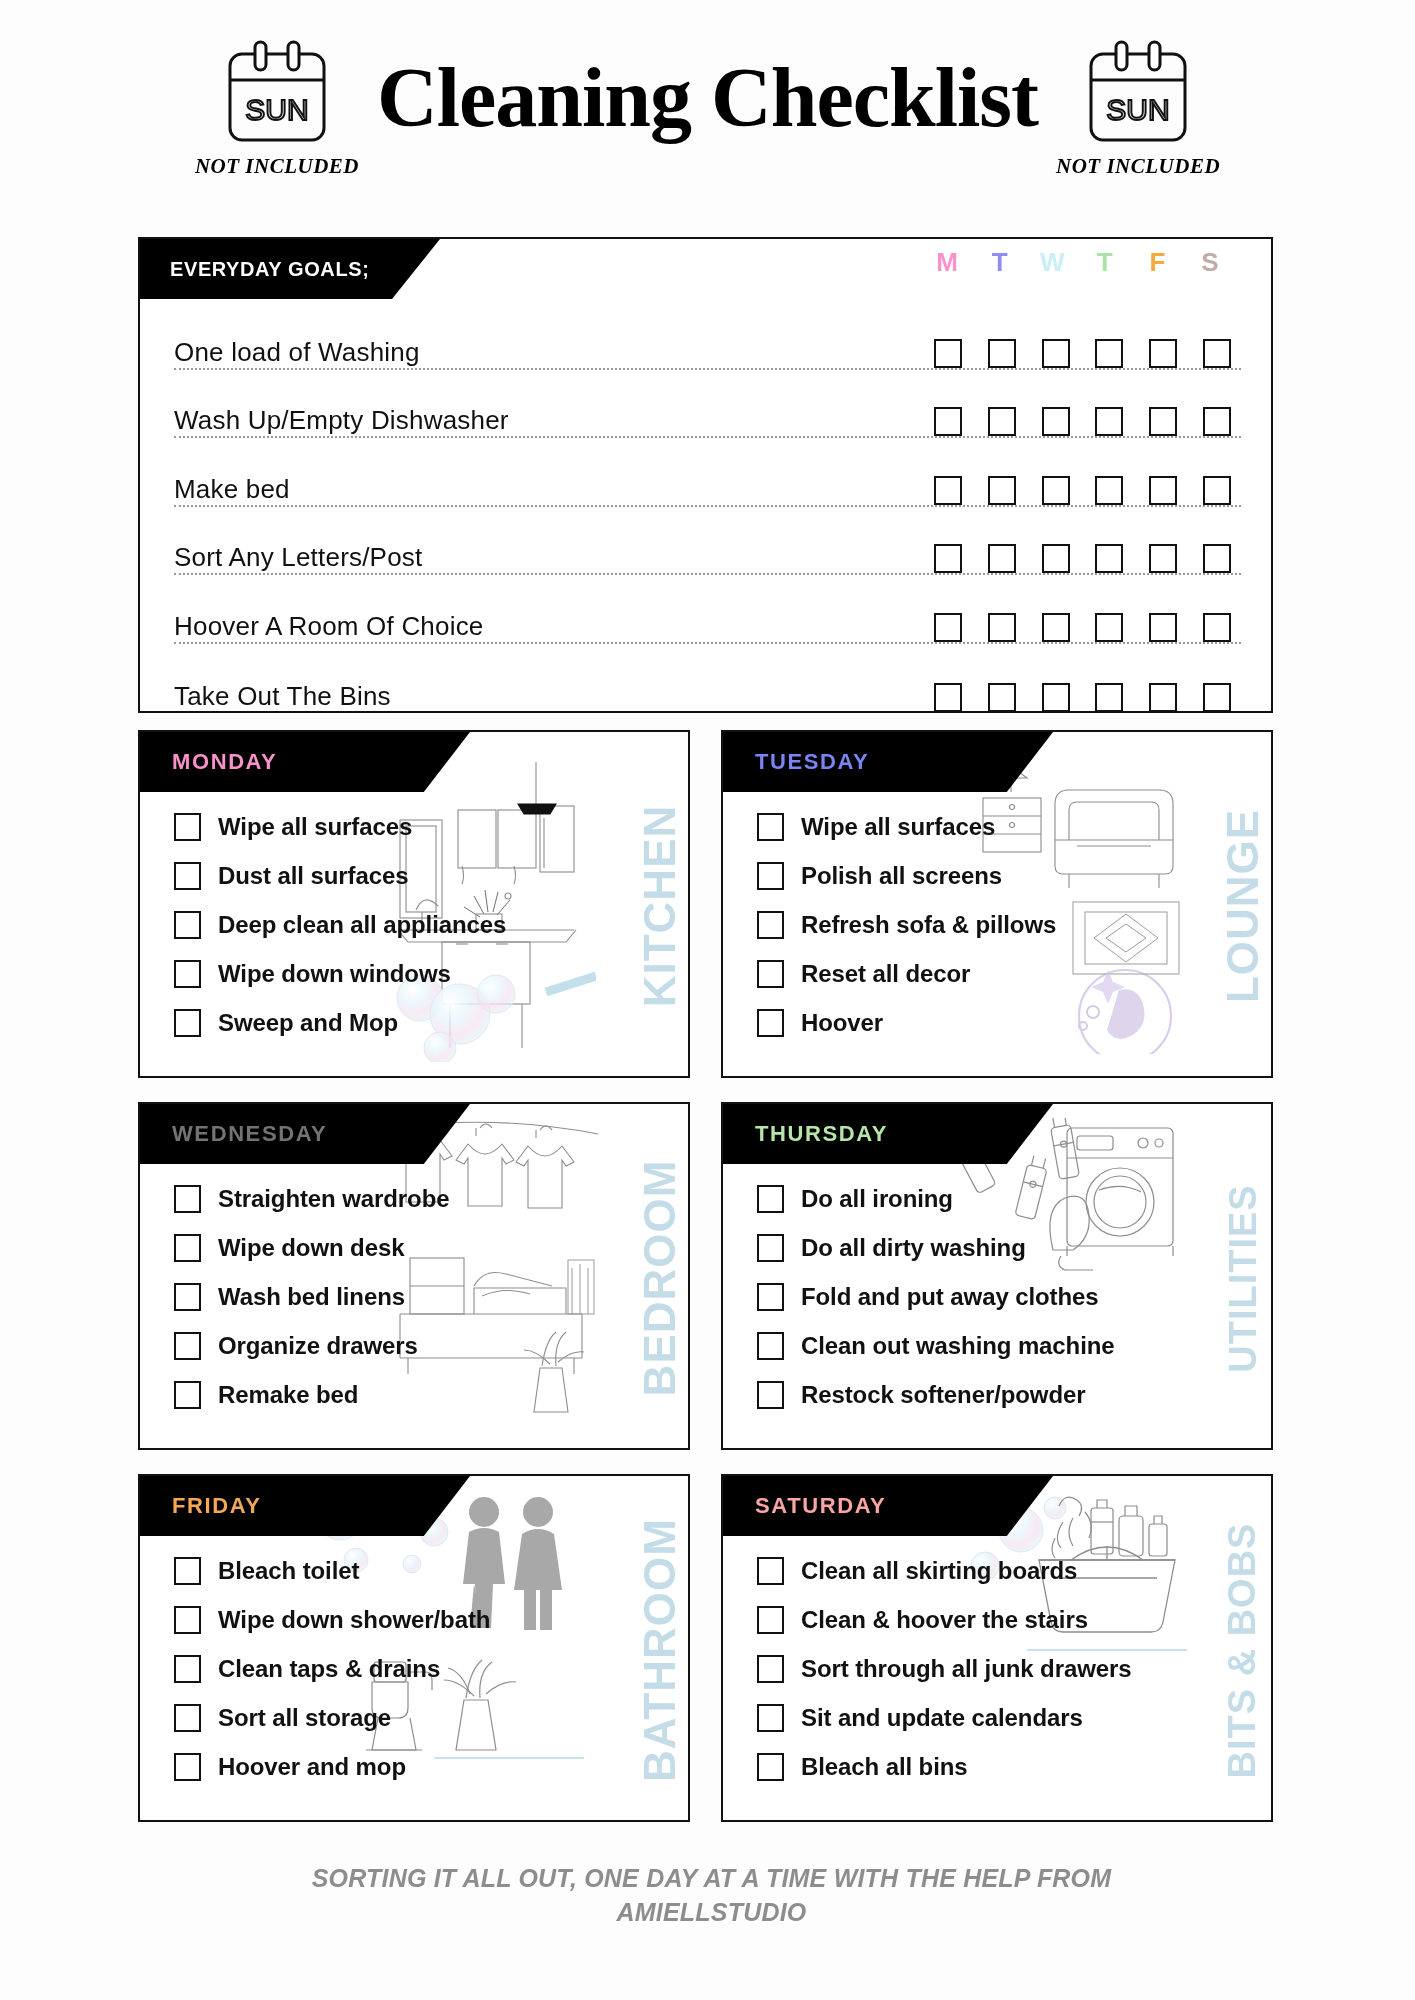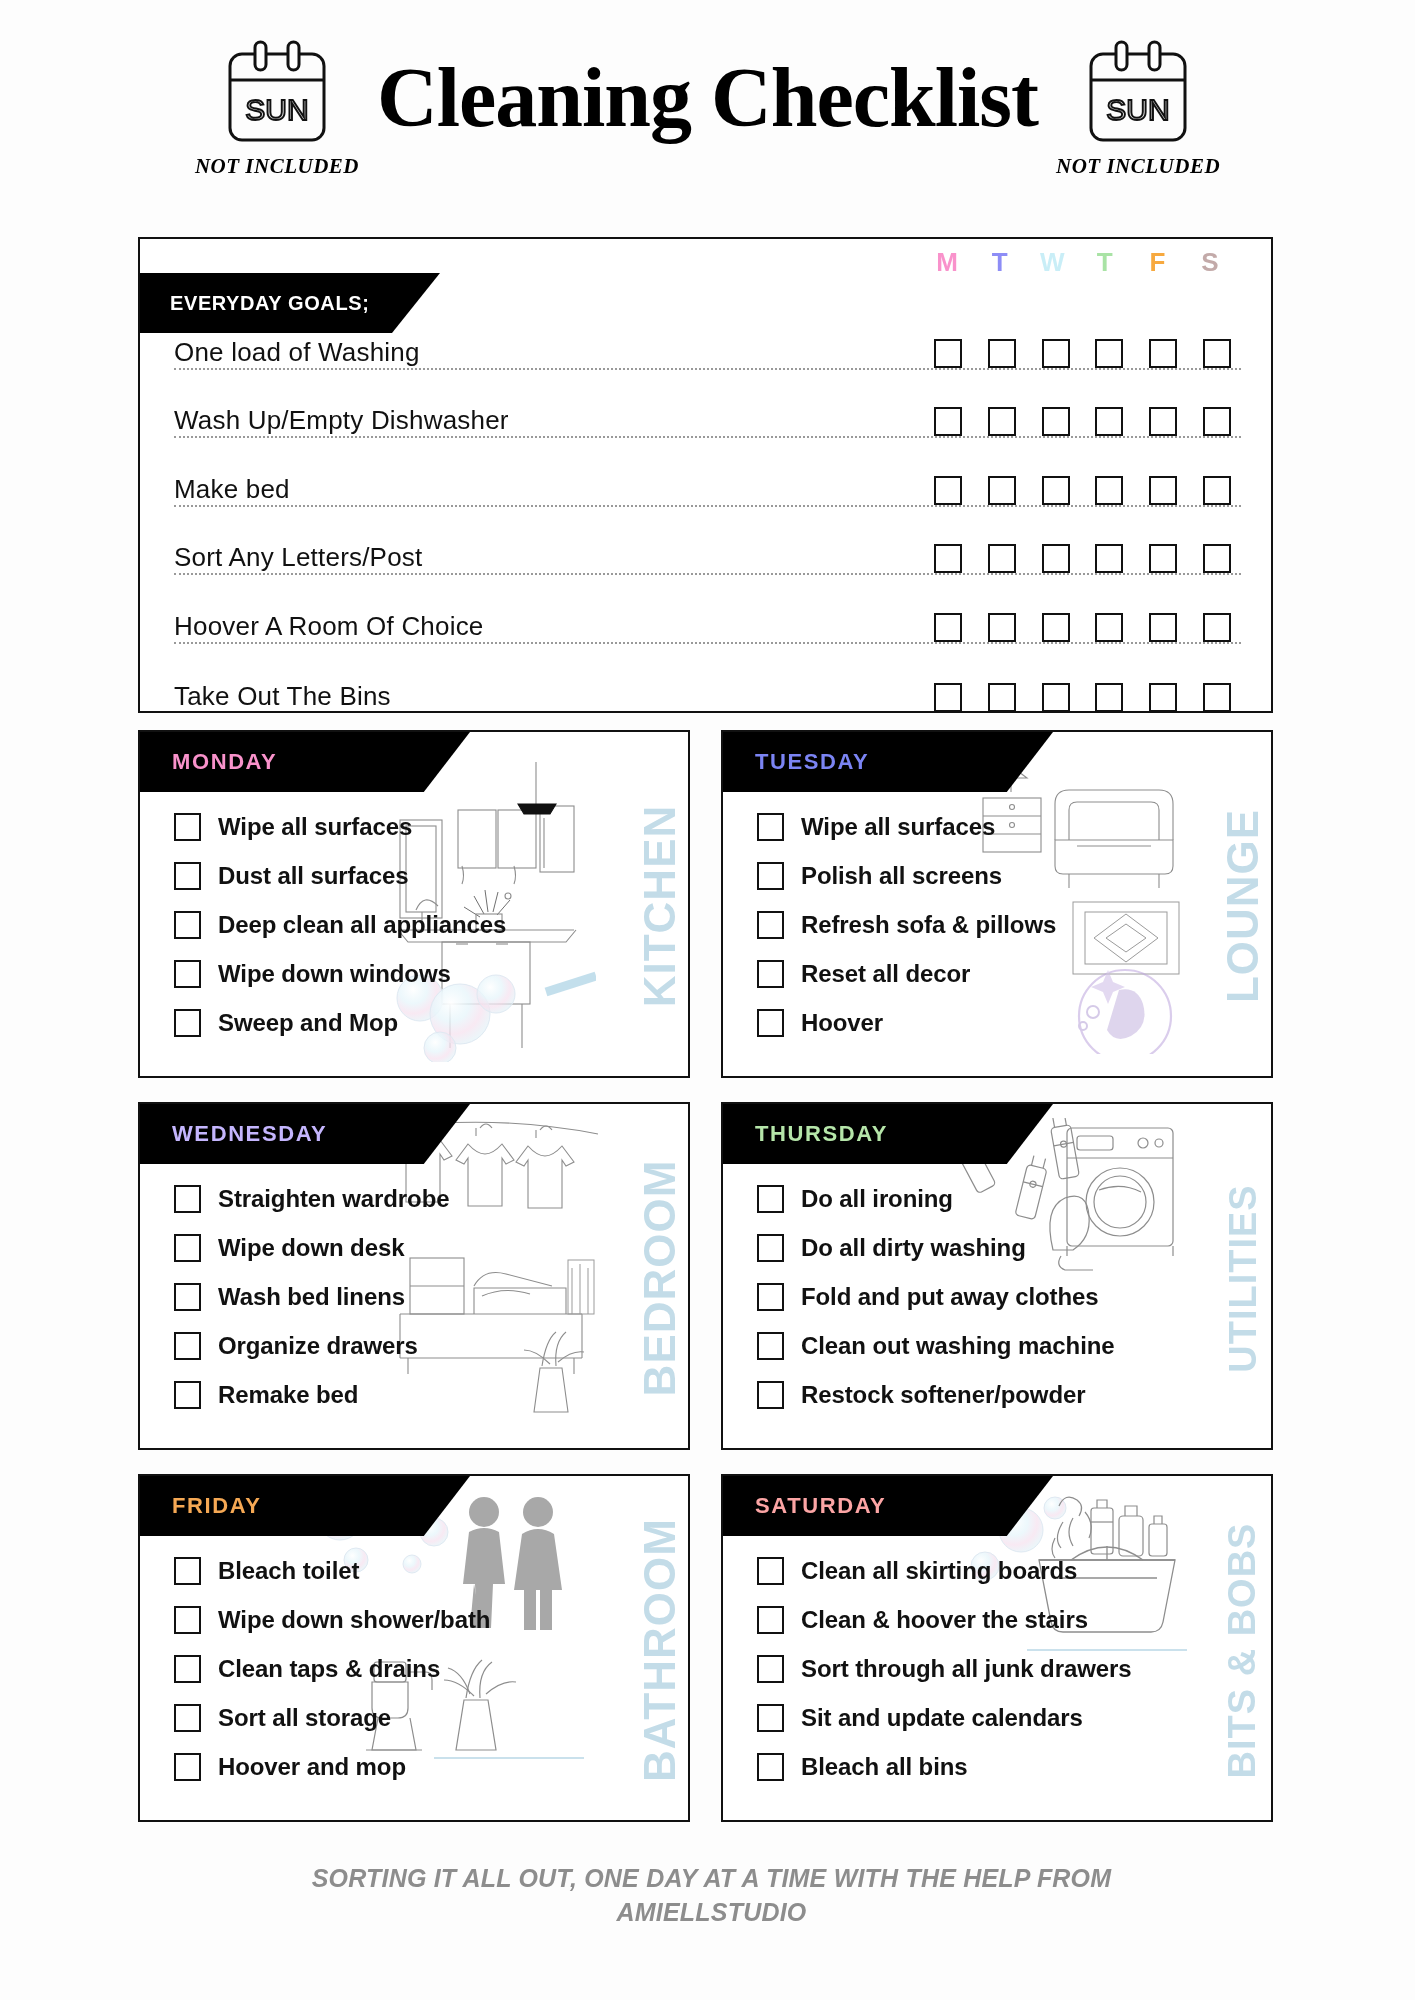--- a/index.html
+++ b/index.html
@@ -81,21 +81,20 @@
 
   .goals-banner {
     position: absolute;
     left: 0; top: 0;
     height: 60px;
     width: 300px;
     background: #000;
     clip-path: polygon(0 0, 100% 0, 84% 100%, 0% 100%);
     display: flex;
     align-items: center;
-    margin-top: 34px;
   }
   .goals-banner-text {
     color: #fff;
     font-size: 20px;
     font-weight: bold;
     letter-spacing: 0.6px;
     padding-left: 30px;
     white-space: nowrap;
   }
 
@@ -565,21 +564,21 @@
                 <path d="M168 252 q14 -12 26 -10"></path>
       </g>
       <g fill="none" stroke="#9b9b9b" stroke-width="1">
         <rect x="178" y="150" width="26" height="54"></rect>
         <path d="M182 158 v46"></path>
                 <path d="M190 154 v50"></path>
                 <path d="M198 158 v46"></path>
       </g>
     </svg></div>
           <div class="day-banner">
-            <span class="day-banner-text" style="color: #c4b5fd;">WEDNESDAY</span>
+            <span class="day-banner-text" style="color: #737373;">WEDNESDAY</span>
           </div>
           <div class="room-label">
             <span style="color: rgb(195, 220, 232);">BEDROOM</span>
           </div>
           <div class="task-list">
             <div class="task-row">
               <div class="task-chk"></div>
               <div class="task-text">Straighten wardrobe</div>
             </div>
             <div class="task-row">

